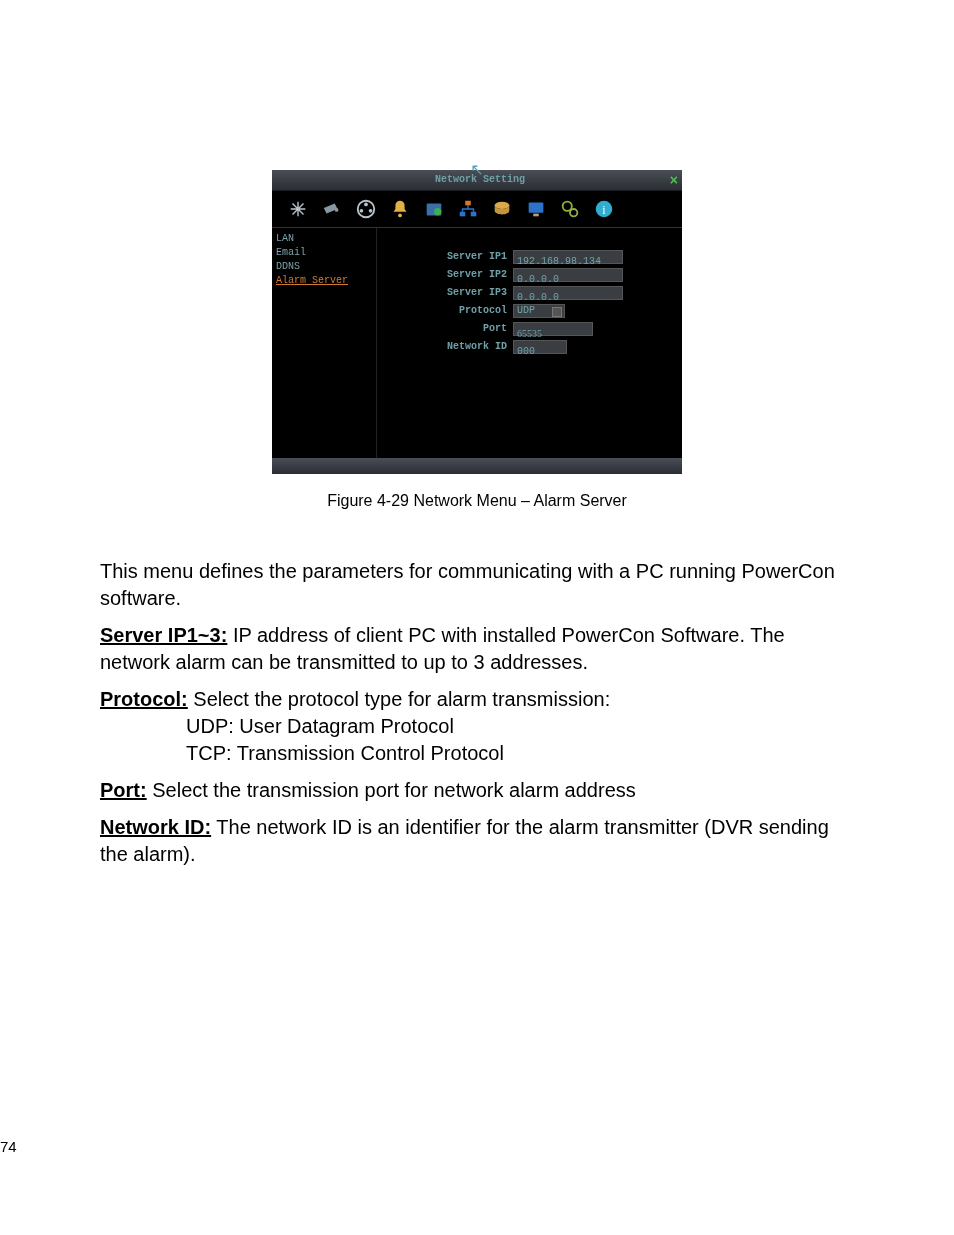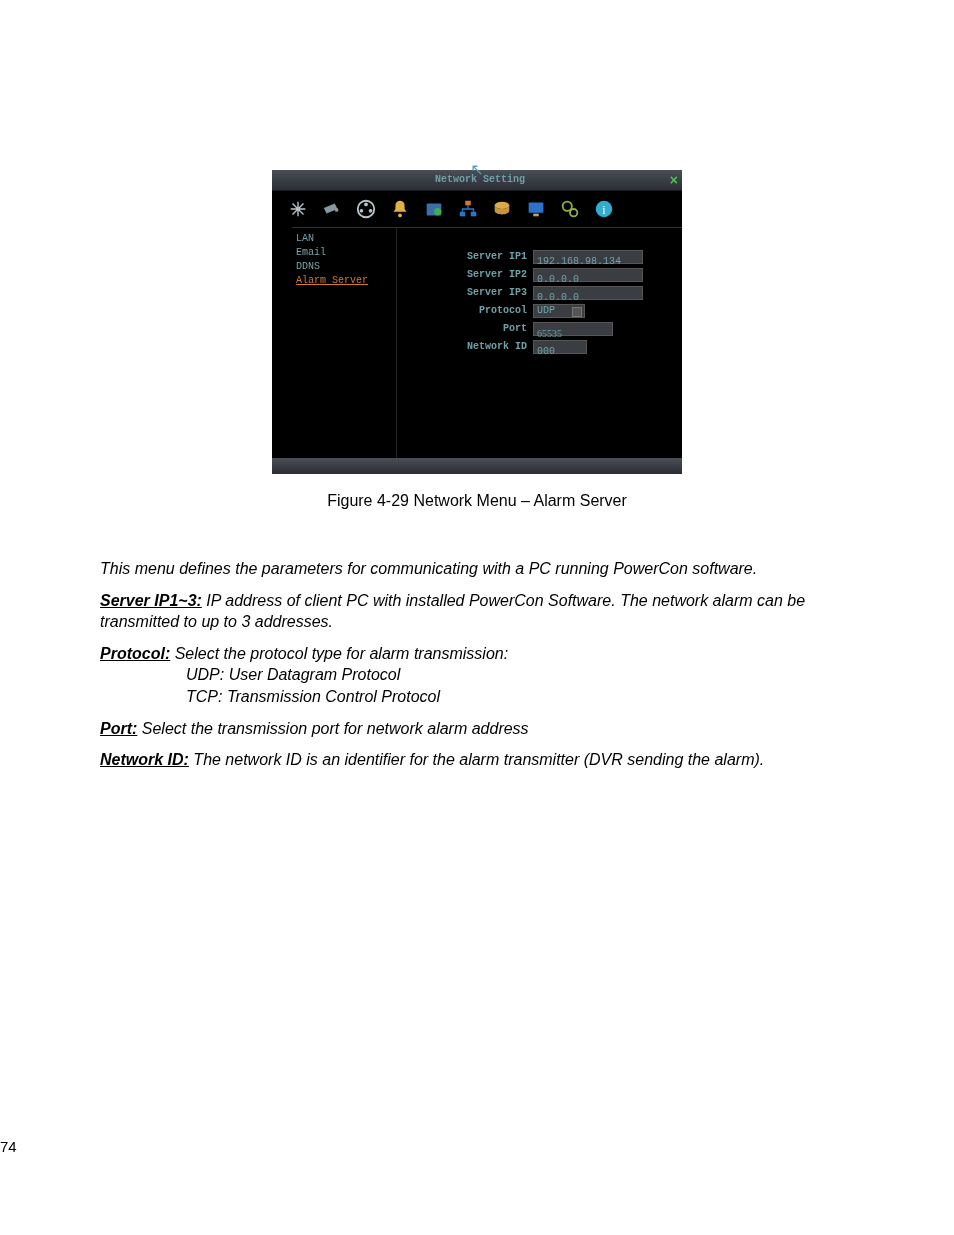--- a/index.html
+++ b/index.html
@@ -64,21 +64,20 @@
     justify-content: center;
   }
   .toolbar svg {
     width: 22px;
     height: 22px;
   }
   .body {
     display: flex;
     border-top: 1px solid #333;
     height: 230px;
-    margin-left: 20px;
   }
   .sidebar {
     width: 96px;
     border-right: 1px solid #222;
     padding: 4px 4px;
   }
   .sidebar .item {
     font: 10px/14px "Courier New", monospace;
     color: #7aa3aa;
     white-space: nowrap;
@@ -130,24 +129,23 @@
   .footer {
     height: 16px;
     background: linear-gradient(#4a4e55, #2a2e34);
   }
   .caption {
     text-align: center;
     font-size: 16px;
     margin: 10px 0 48px 0;
   }
   .text p {
-    font-size: 16px;
+    font-size: 20px;
     line-height: 1.35;
     margin: 0 0 10px 0;
-    font-style: italic;
   }
   .text .label {
     font-weight: bold;
     text-decoration: underline;
   }
   .text .indent { margin-left: 86px; }
   .pagenum {
     position: absolute;
     bottom: 80px;
     left: 0;

